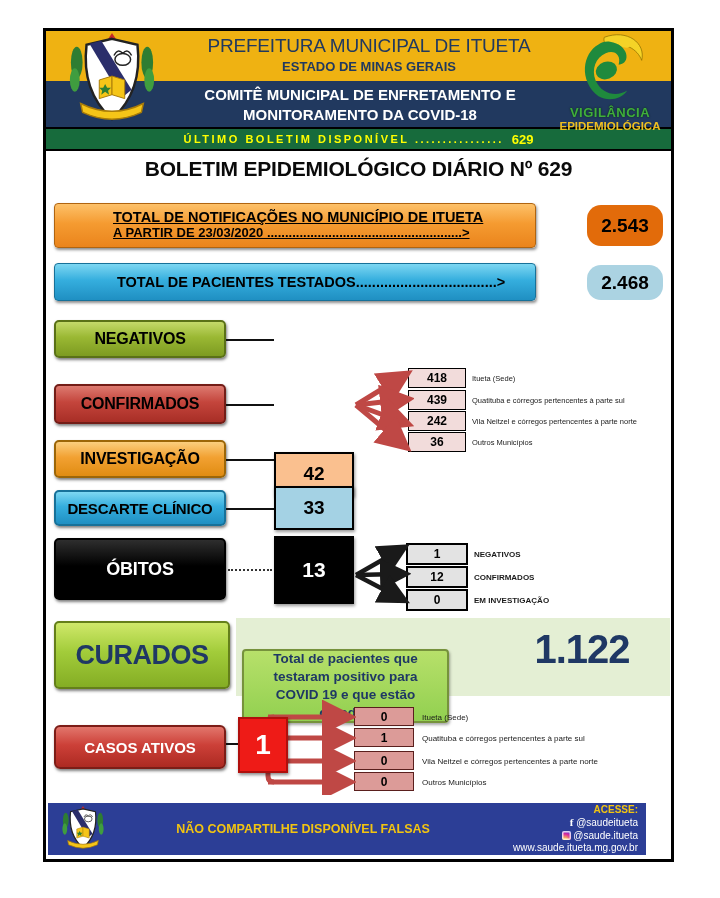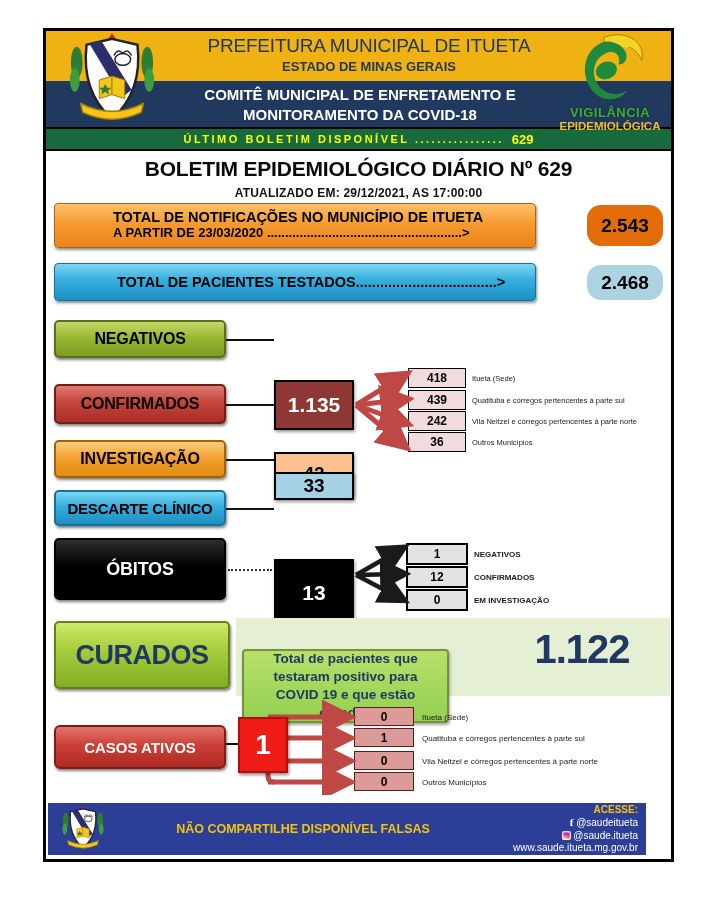--- a/index.html
+++ b/index.html
@@ -33,21 +33,21 @@
   
   .doc-title { position:absolute; left:0; top:126px; width:100%; text-align:center;
                font-weight:bold; font-size:21px; color:#0a0a0a; letter-spacing:-0.2px; }
   .doc-sub   { position:absolute; left:0; top:155px; width:100%; text-align:center;
                font-size:12px; color:#111; font-weight:bold; letter-spacing:0.2px; }
 
   
   .bar { position:absolute; left:8px; width:482px; border-radius:4px;
          box-shadow:1px 2px 3px rgba(0,0,0,.45); color:#000; font-weight:bold; }
   .bar-orange { top:172px; height:45px; padding:5px 18px 0 58px;
-                background:linear-gradient(#fdc169,#f59b31 45%,#ea841c); border:1px solid #b06410; }
+                background:linear-gradient(#fdc169,#f59b31 45%,#ea841c); border:1px solid #b06410;text-decoration:underline; }
   .bar-orange .l1 { font-size:14.5px; }
   .bar-orange .l2 { font-size:13px; }
   .bar-blue { top:232px; height:38px; background:linear-gradient(#7dd7f2,#35aede 45%,#1f8fc2);
               border:1px solid #177199; display:flex; align-items:center; padding-left:62px; font-size:14.5px; }
   .bigval { position:absolute; left:541px; width:76px; text-align:center; font-weight:bold;
             font-size:19px; display:flex; align-items:center; justify-content:center;border-radius:14px; }
   .val-notif { top:174px; height:41px; background:#e26b0a; }
   .val-test  { top:234px; height:35px; background:#abd3e2; }
 
   
@@ -67,22 +67,22 @@
   .c-inv { left:180px; top:428px; width:48px; }
   .c-des { left:180px; top:477px; width:48px; }
   .c-obi { left:182px; top:538px; width:44px; border-top:2px dotted #333; }
   .c-atv { left:180px; top:712px; width:12px; }
 
   .vbox { position:absolute; left:228px; width:80px; display:flex; align-items:center;
           justify-content:center; font-weight:bold; font-size:19px; box-shadow:1px 2px 3px rgba(0,0,0,.4); }
   .v-neg { top:286px; height:44px; background:#d8dba3; border:2px solid #4e4e2c; }
   .v-con { top:349px; height:50px; background:#8e3734; border:2px solid #000; color:#fff; font-size:21px; }
   .v-inv { top:405px; height:44px; background:#fac08f; border:2px solid #000;margin-top:16px; }
-  .v-des { top:441px; height:28px; background:#a4d2e4; border:2px solid #000; }
-  .v-obi { top:505px; height:68px; background:#000; border:2px solid #000; color:#fff; font-size:21px;margin-top:23px; }
+  .v-des { top:455px; height:44px; background:#a4d2e4; border:2px solid #000; }
+  .v-obi { top:505px; height:68px; background:#000; border:2px solid #000; color:#fff; font-size:21px; }
 
   
   .pbox { position:absolute; left:362px; width:58px; height:20px; background:#f2dcdb;
           border:1.5px solid #000; display:flex; align-items:center; justify-content:center;
           font-weight:bold; font-size:12px; }
   .plabel { position:absolute; left:426px; font-size:7.5px; color:#1a1a1a; white-space:nowrap; }
 
   
   .obox { position:absolute; left:360px; width:62px; height:22px; background:#e3e3e3;
           border:2px solid #000; display:flex; align-items:center; justify-content:center;
@@ -185,39 +185,37 @@
     <div class="vig-l1">VIGILÂNCIA</div>
     <div class="vig-l2">EPIDEMIOLÓGICA</div>
   </div>
 
   <div class="band-green">
     <span class="lbl">ÚLTIMO BOLETIM DISPONÍVEL ................</span>
     <span class="num">629</span>
   </div>
 
   <div class="doc-title">BOLETIM EPIDEMIOLÓGICO DIÁRIO Nº 629</div>
-  <div class="doc-sub">ATUALIZADO EM: 29/12/2021, AS 17:00:00</div>
 
   <div class="bar bar-orange">
     <div class="l1">TOTAL DE NOTIFICAÇÕES NO MUNICÍPIO DE ITUETA</div>
     <div class="l2">A PARTIR DE 23/03/2020 ......................................................&gt;</div>
   </div>
   <div class="bigval val-notif">2.543</div>
 
   <div class="bar bar-blue">
     <span>TOTAL DE PACIENTES TESTADOS...................................&gt;</span>
   </div>
   <div class="bigval val-test">2.468</div>
 
   <div class="sbtn b-green">NEGATIVOS</div>
   <div class="connector c-neg"></div>
 
   <div class="sbtn b-red">CONFIRMADOS</div>
   <div class="connector c-con"></div>
-  <div class="vbox v-con">1.135</div>
 
   <svg class="arrow-svg" style="left:304px; top:330px" width="64" height="92">
     <defs>
       <marker id="ar-red" markerWidth="7" markerHeight="7" refX="4" refY="3.5" orient="auto">
         <polygon points="0,0 7,3.5 0,7" fill="#bf4845"></polygon>
       </marker>
     </defs>
     <path d="M6,44 L50,17" stroke="#bf4845" stroke-width="5" marker-end="url(#ar-red)"></path>
     <path d="M6,44 L50,39" stroke="#bf4845" stroke-width="5" marker-end="url(#ar-red)"></path>
     <path d="M6,44 L50,60" stroke="#bf4845" stroke-width="5" marker-end="url(#ar-red)"></path>

